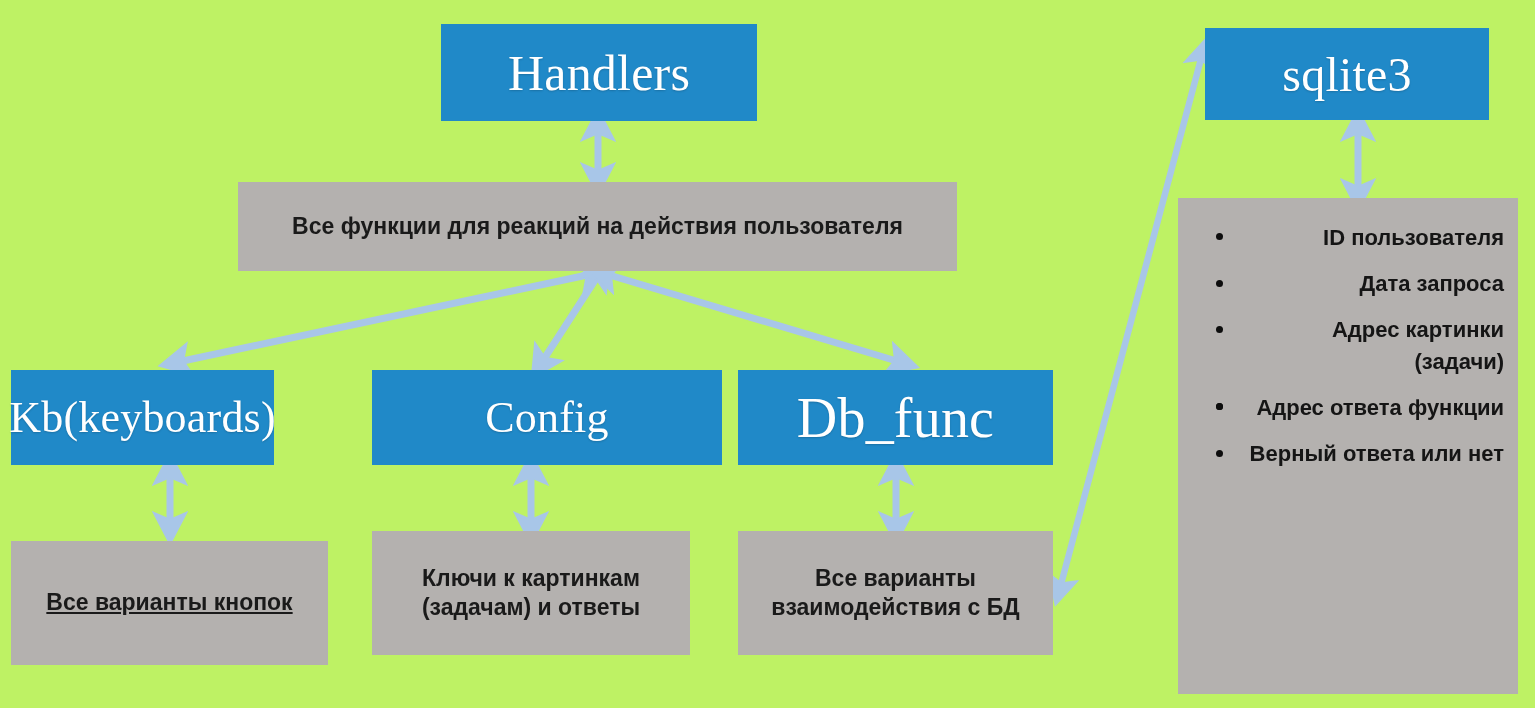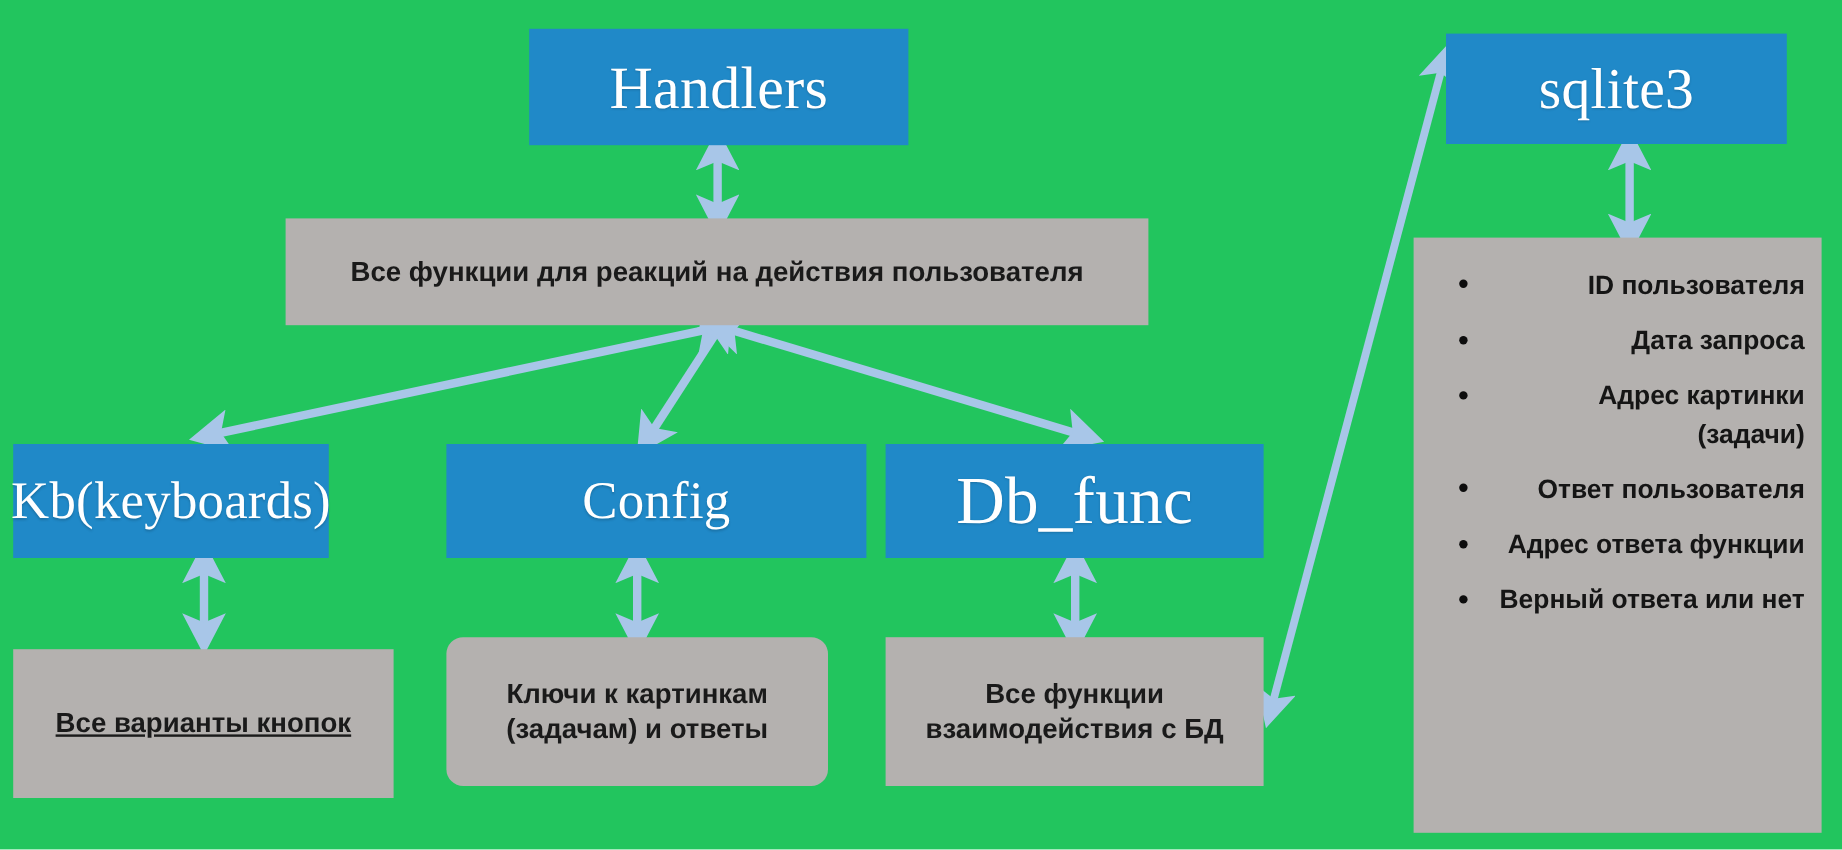--- a/index.html
+++ b/index.html
@@ -5,21 +5,21 @@
 <style>
   html, body {
     margin: 0;
     padding: 0;
     background: #ffffff;
   }
   #canvas {
     position: relative;
     width: 1535px;
     height: 708px;
-    background: #22c55e;
+    background: #bef264;
     overflow: hidden;
     font-family: "Liberation Sans", sans-serif;
   }
   .arrows-layer {
     position: absolute;
     left: 0;
     top: 0;
     width: 1535px;
     height: 708px;
     pointer-events: none;
@@ -54,21 +54,21 @@
 
   
   #node-handlers      { left: 441px; top: 24px;  width: 316px; height: 97px;  font-size: 50px; }
   #node-handlers-desc { left: 238px; top: 182px; width: 719px; height: 89px;  font-size: 23px; }
 
   #node-kb            { left: 11px;   top: 370px; width: 263px; height: 95px; font-size: 44px; }
   #node-config        { left: 372px;  top: 370px; width: 350px; height: 95px; font-size: 44px; }
   #node-dbfunc        { left: 738px;  top: 370px; width: 315px; height: 95px; font-size: 56px; }
 
   #node-kb-desc       { left: 11px;   top: 541px; width: 317px; height: 124px; font-size: 23px; text-decoration: underline; }
-  #node-config-desc   { left: 372px;  top: 531px; width: 318px; height: 124px; font-size: 23px; border-radius: 14px; }
+  #node-config-desc   { left: 372px;  top: 531px; width: 318px; height: 124px; font-size: 23px; }
   #node-dbfunc-desc   { left: 738px;  top: 531px; width: 315px; height: 124px; font-size: 23px; }
 
   #node-sqlite        { left: 1205px; top: 28px;  width: 284px; height: 92px; font-size: 48px; }
   #node-sqlite-fields { left: 1178px; top: 198px; width: 340px; height: 496px; font-size: 22px;
                         padding: 24px 14px 10px 14px; }
 
   .field-list {
     list-style: none;
     margin: 0;
     padding: 0;
@@ -141,21 +141,21 @@
 
   <div class="node gray" id="node-config-desc">
     <div>
       <div>Ключи к картинкам</div>
       <div>(задачам) и ответы</div>
     </div>
   </div>
 
   <div class="node gray" id="node-dbfunc-desc">
     <div>
-      <div>Все функции</div>
+      <div>Все варианты</div>
       <div>взаимодействия с БД</div>
     </div>
   </div>
 
   <div class="node blue" id="node-sqlite">sqlite3</div>
 
   <div class="node gray list" id="node-sqlite-fields">
     <ul class="field-list">
       <li>
         <span class="bullet"></span>
@@ -164,21 +164,20 @@
       <li>
         <span class="bullet"></span>
         <span>Дата запроса</span>
       </li>
       <li>
         <span class="bullet"></span>
         <span>Адрес картинки (задачи)</span>
       </li>
       <li>
         <span class="bullet"></span>
-        <span>Ответ пользователя</span>
       </li>
       <li>
         <span class="bullet"></span>
         <span>Адрес ответа функции</span>
       </li>
       <li>
         <span class="bullet"></span>
         <span>Верный ответа или нет</span>
       </li>
     </ul>

